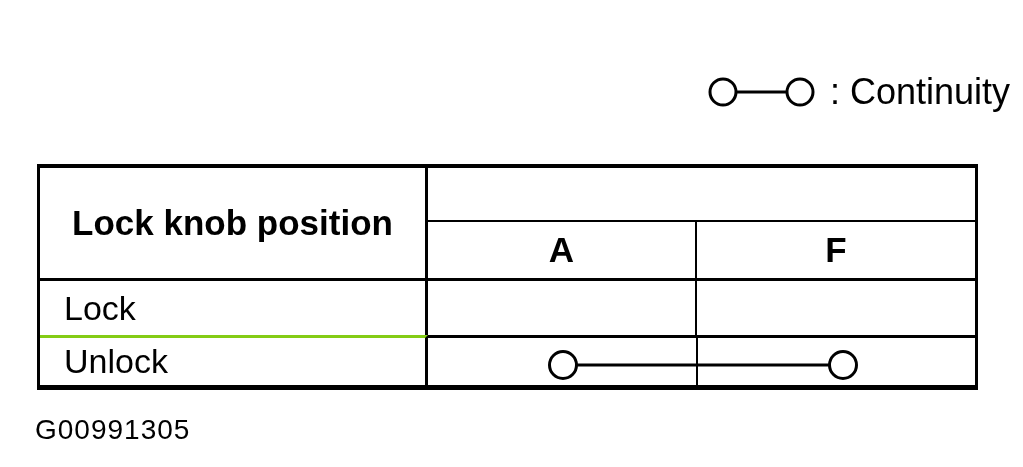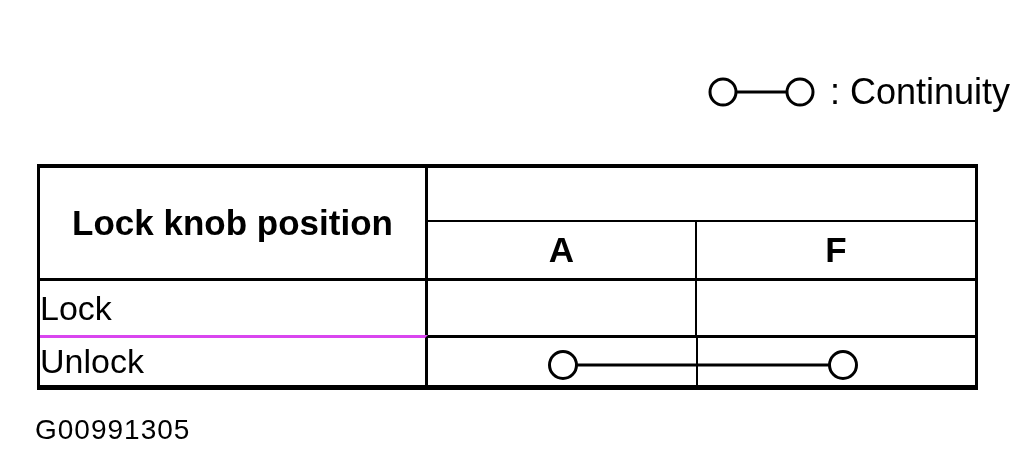--- a/index.html
+++ b/index.html
@@ -58,30 +58,31 @@
     align-items: center;
     overflow: hidden;
   }
   .cell.center { justify-content: center; }
   .hdr {
     font-weight: bold;
     font-size: 35px;
   }
   .body-label {
     font-size: 34px;
+    padding-left: 24px;
   }
 
   .c-rowhdr   { grid-area: 1 / 1 / 3 / 2; border-right: 3px solid #000; }
   .c-terminal { grid-area: 1 / 2 / 2 / 4; }
   .c-a        { grid-area: 2 / 2 / 3 / 3; border-top: 2px solid #000; border-right: 2px solid #000; }
   .c-f        { grid-area: 2 / 3 / 3 / 4; border-top: 2px solid #000; }
   .c-lock     { grid-area: 3 / 1 / 4 / 2; border-top: 3px solid #000; border-right: 3px solid #000; }
   .c-lock-a   { grid-area: 3 / 2 / 4 / 3; border-top: 3px solid #000; border-right: 2px solid #000; }
   .c-lock-f   { grid-area: 3 / 3 / 4 / 4; border-top: 3px solid #000; }
-  .c-unlock   { grid-area: 4 / 1 / 5 / 2; border-top: 3px solid #d946ef; border-right: 3px solid #000; }
+  .c-unlock   { grid-area: 4 / 1 / 5 / 2; border-top: 3px solid #84cc16; border-right: 3px solid #000; }
   .c-unlock-af{ grid-area: 4 / 2 / 5 / 4; border-top: 3px solid #000; padding: 0; }
   .c-unlock-af svg { display: block; width: 100%; height: 100%; }
 
   
   .figure-id {
     position: absolute;
     left: 35px;
     top: 370px;
     font-size: 28px;
     letter-spacing: 1px;

